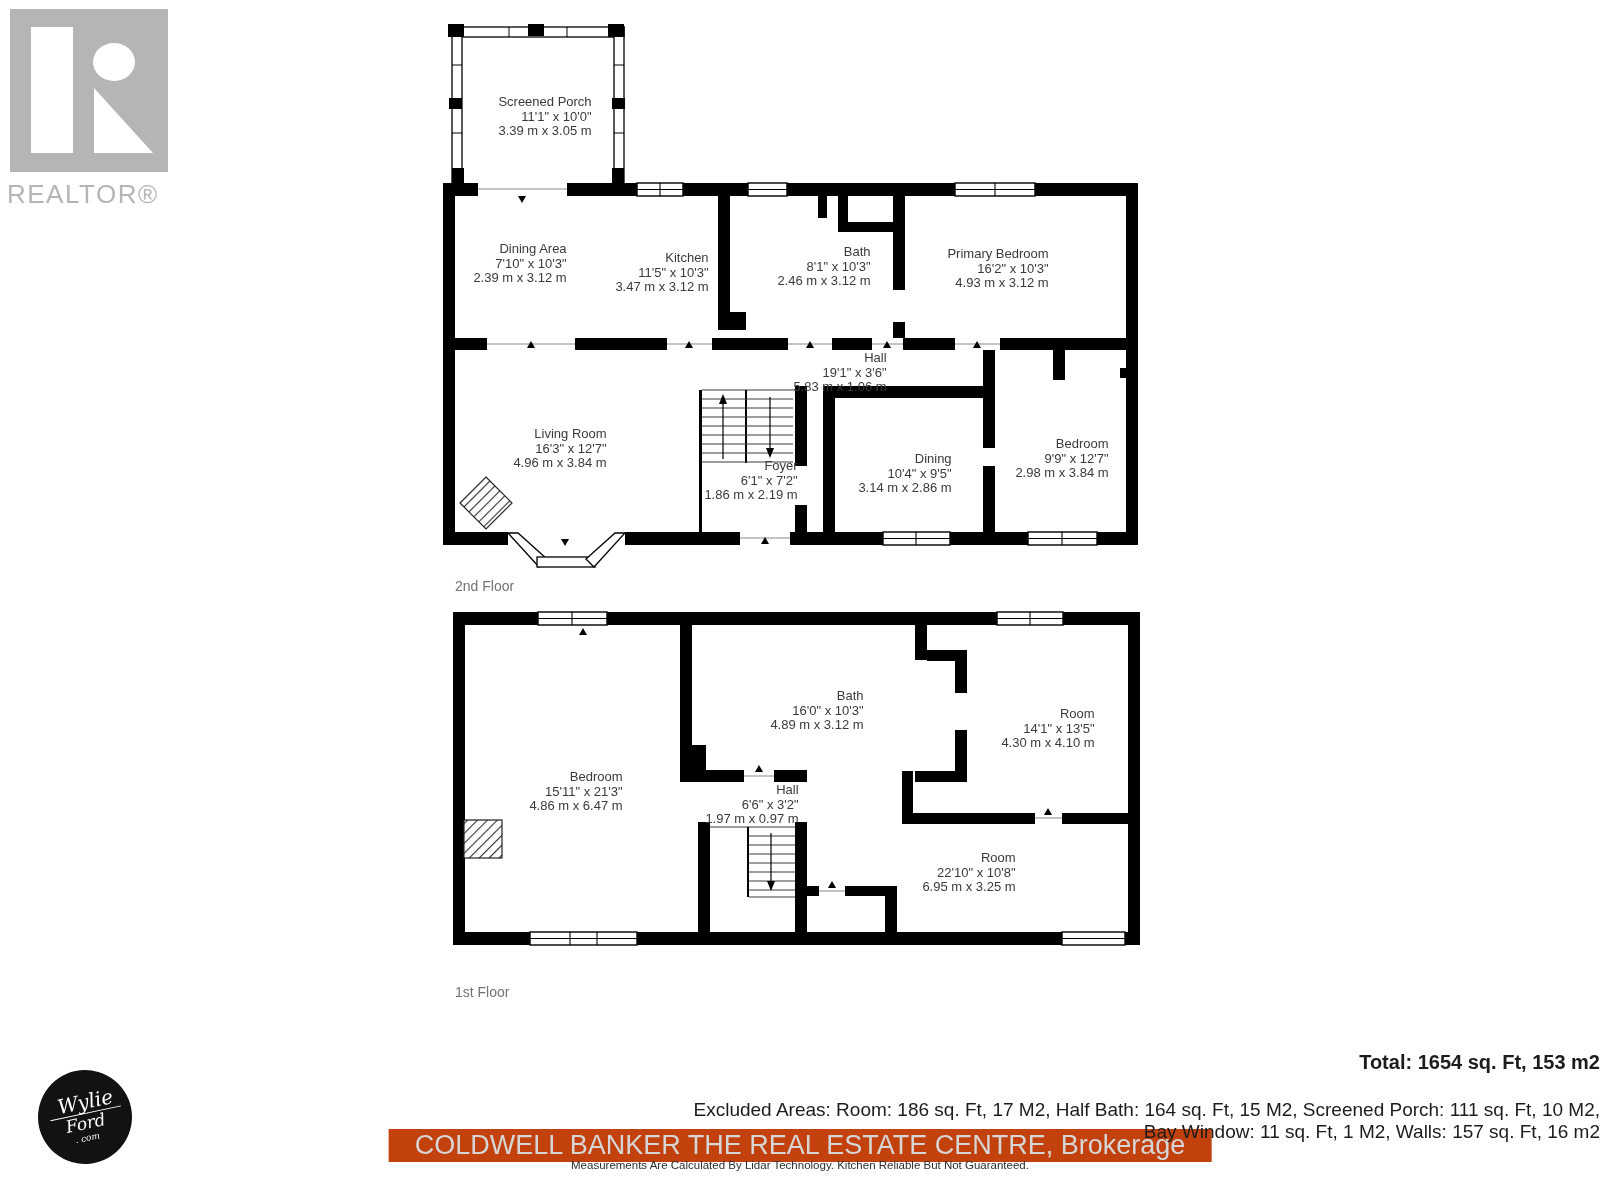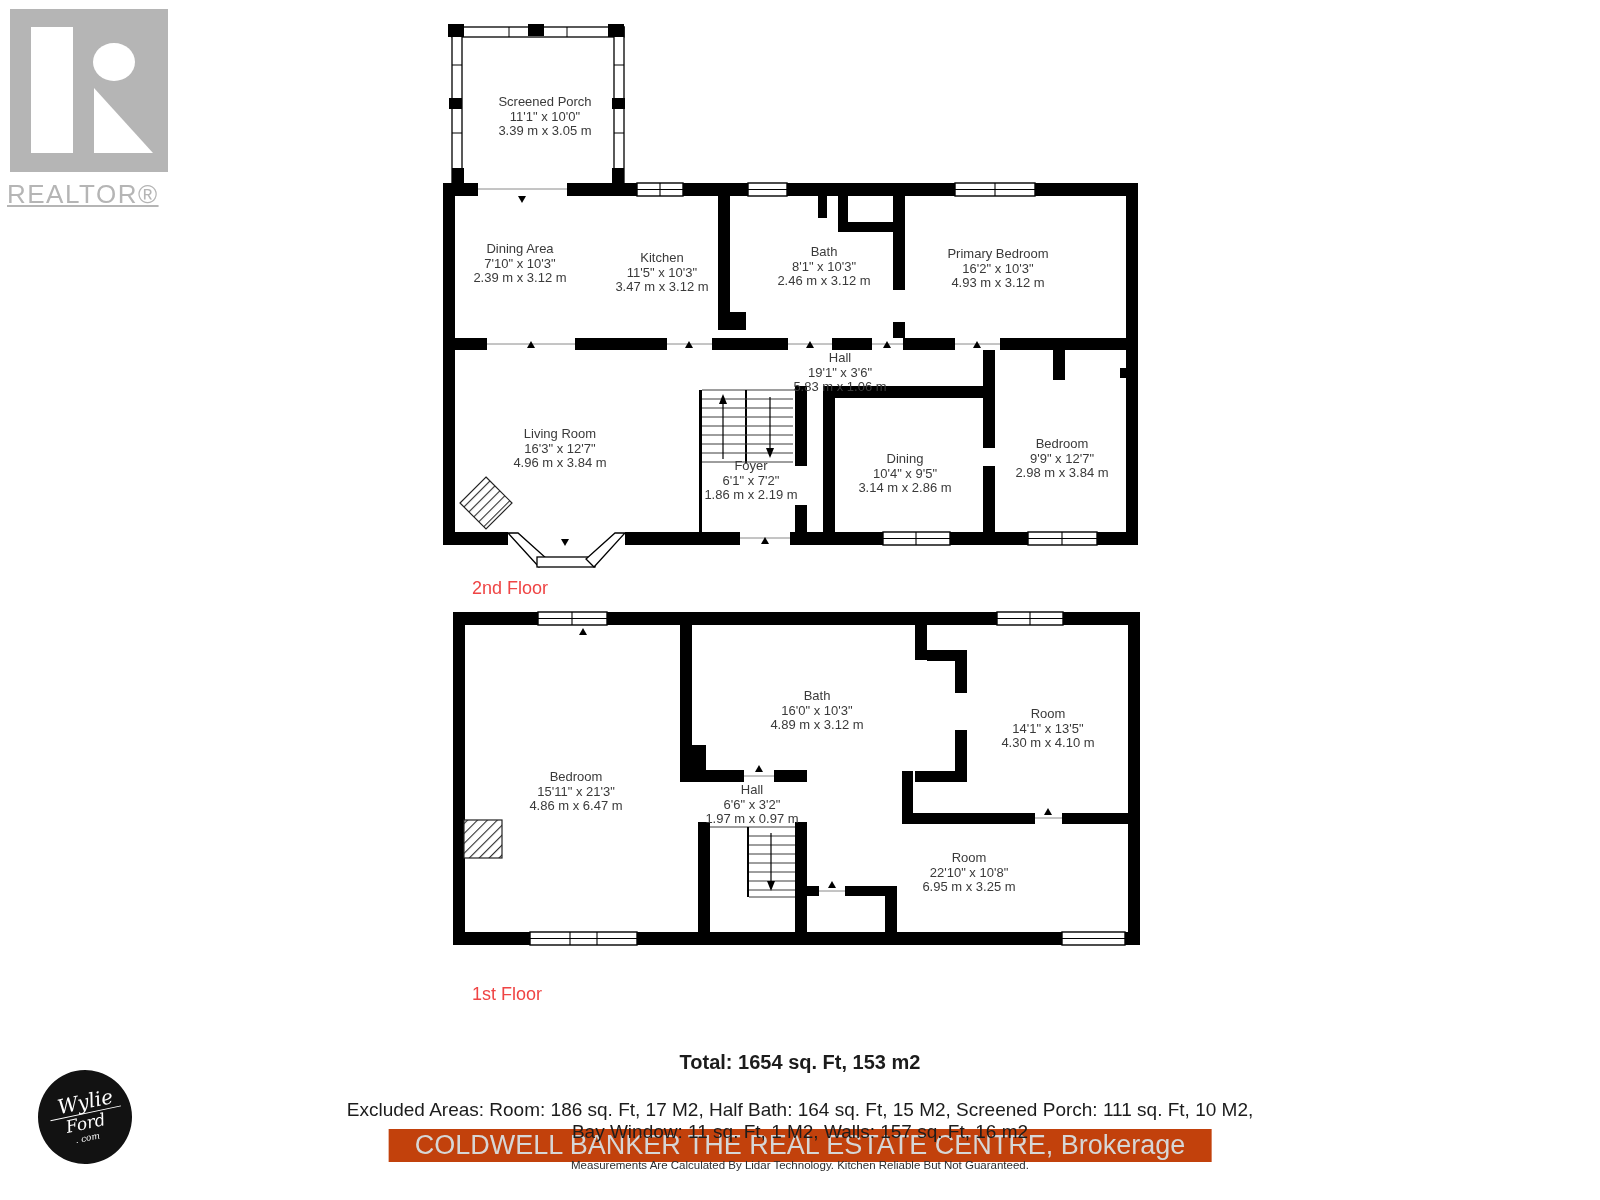--- a/index.html
+++ b/index.html
@@ -8,32 +8,32 @@
   svg{position:absolute;left:0;top:0;}
   .wall{fill:#000;}
   .thinline{stroke:#8a8a8a;stroke-width:1;}
   .win rect{fill:#fff;stroke:#000;stroke-width:1.4;}
   .win line{stroke:#000;stroke-width:1.1;}
   .screen rect.sc{fill:#fff;stroke:#000;stroke-width:1.3;}
   .screen line{stroke:#000;stroke-width:1;}
   .tread{stroke:#3c3c3c;stroke-width:1;}
   .arrowline{stroke:#000;stroke-width:1.2;}
   .sash{fill:#fff;stroke:#000;stroke-width:1.3;}
-  .room-label{position:absolute;transform:translateX(-50%);text-align:center;color:#3a3a3a;
+  .room-label{position:absolute;transform:translateX(-50%);text-align:right;color:#3a3a3a;
               font-size:13px;line-height:13.5px;white-space:nowrap;z-index:3;}
   .room-label .rl-name{margin-bottom:1.5px;}
-  .floor-label{position:absolute;color:#ef4444;font-size:18px;z-index:3;margin-left:17px;}
-  .summary-line{position:absolute;left:0;width:100%;text-align:center;color:#1c1c1c;z-index:3;white-space:nowrap;}
+  .floor-label{position:absolute;color:#737373;font-size:14px;z-index:3;}
+  .summary-line{position:absolute;left:0;width:100%;text-align:right;color:#1c1c1c;z-index:3;white-space:nowrap;}
   .sum-total{font-size:20px;font-weight:bold;}
   .sum-reg{font-size:19px;}
   .watermark{position:absolute;left:50%;transform:translateX(-50%);top:1129px;height:33px;line-height:33px;
              padding:0 26px;background:#c2410c;color:#d6d6d6;font-size:27px;white-space:nowrap;z-index:1;}
   .disclaimer{position:absolute;left:0;width:100%;text-align:center;top:1159px;font-size:11.5px;color:#2e2e2e;z-index:3;}
   .realtor-wordmark{position:absolute;left:7px;top:179px;width:190px;color:#b5b5b5;
-                    font-size:26px;letter-spacing:1.5px;z-index:3;text-decoration:underline;}
+                    font-size:26px;letter-spacing:1.5px;z-index:3;}
   .wylie{position:absolute;left:38px;top:1070px;width:94px;height:94px;border-radius:50%;background:#121212;
          display:flex;flex-direction:column;align-items:center;justify-content:center;z-index:3;
          transform:rotate(-6deg);}
   .wylie .w1{color:#fff;font-family:"DejaVu Serif",serif;font-style:italic;font-size:20px;line-height:20px;
              border-bottom:1px solid #fff;padding:0 6px 1px 10px;transform:rotate(-6deg);}
   .wylie .w2{color:#fff;font-family:"DejaVu Serif",serif;font-style:italic;font-size:17px;line-height:19px;
              transform:rotate(-6deg);}
   .wylie .w3{color:#fff;font-family:"DejaVu Serif",serif;font-style:italic;font-size:9px;line-height:10px;
              transform:rotate(-6deg);}
 </style>

